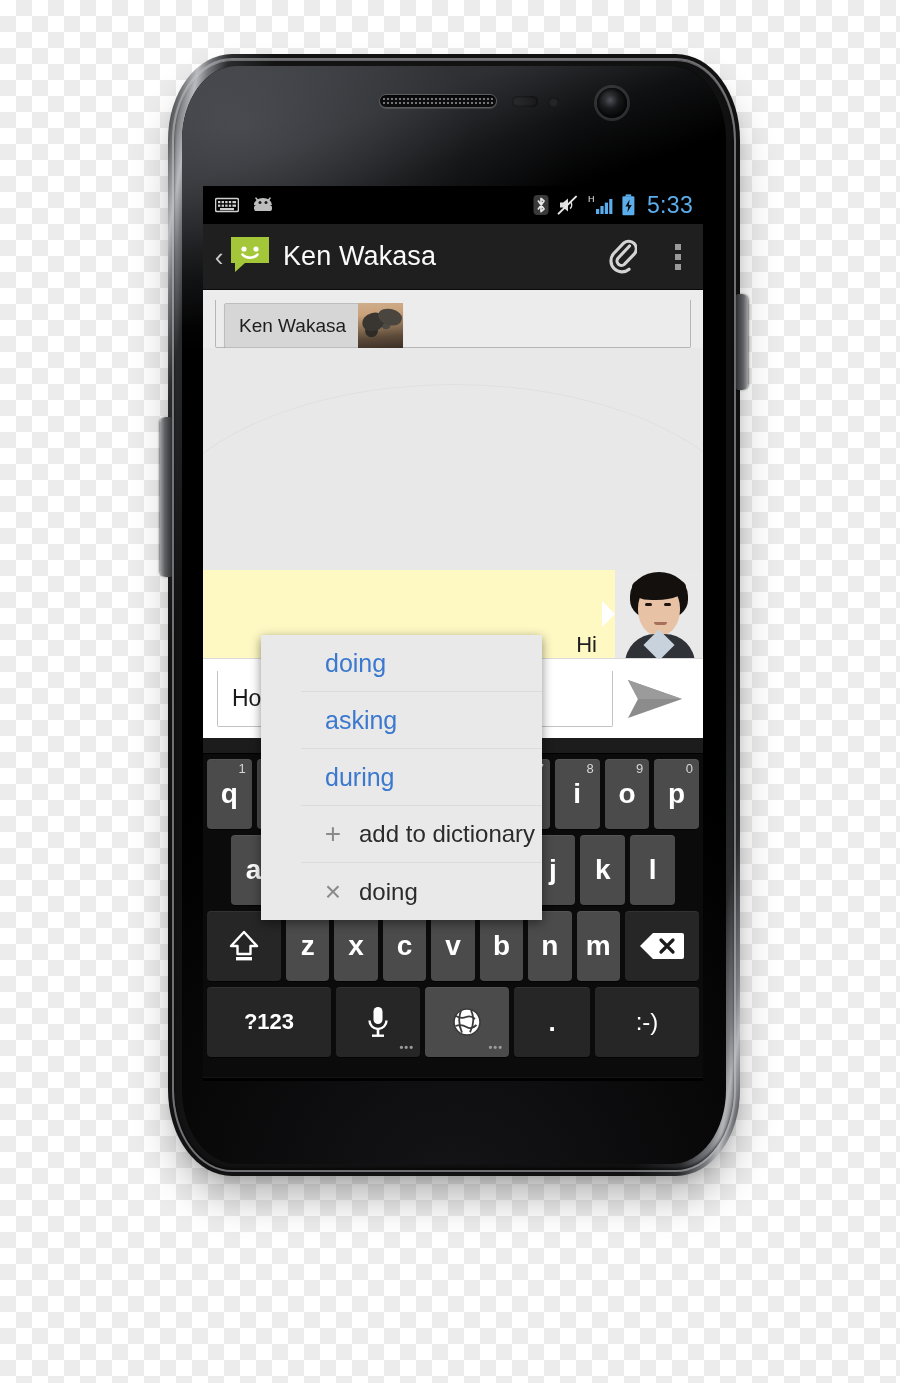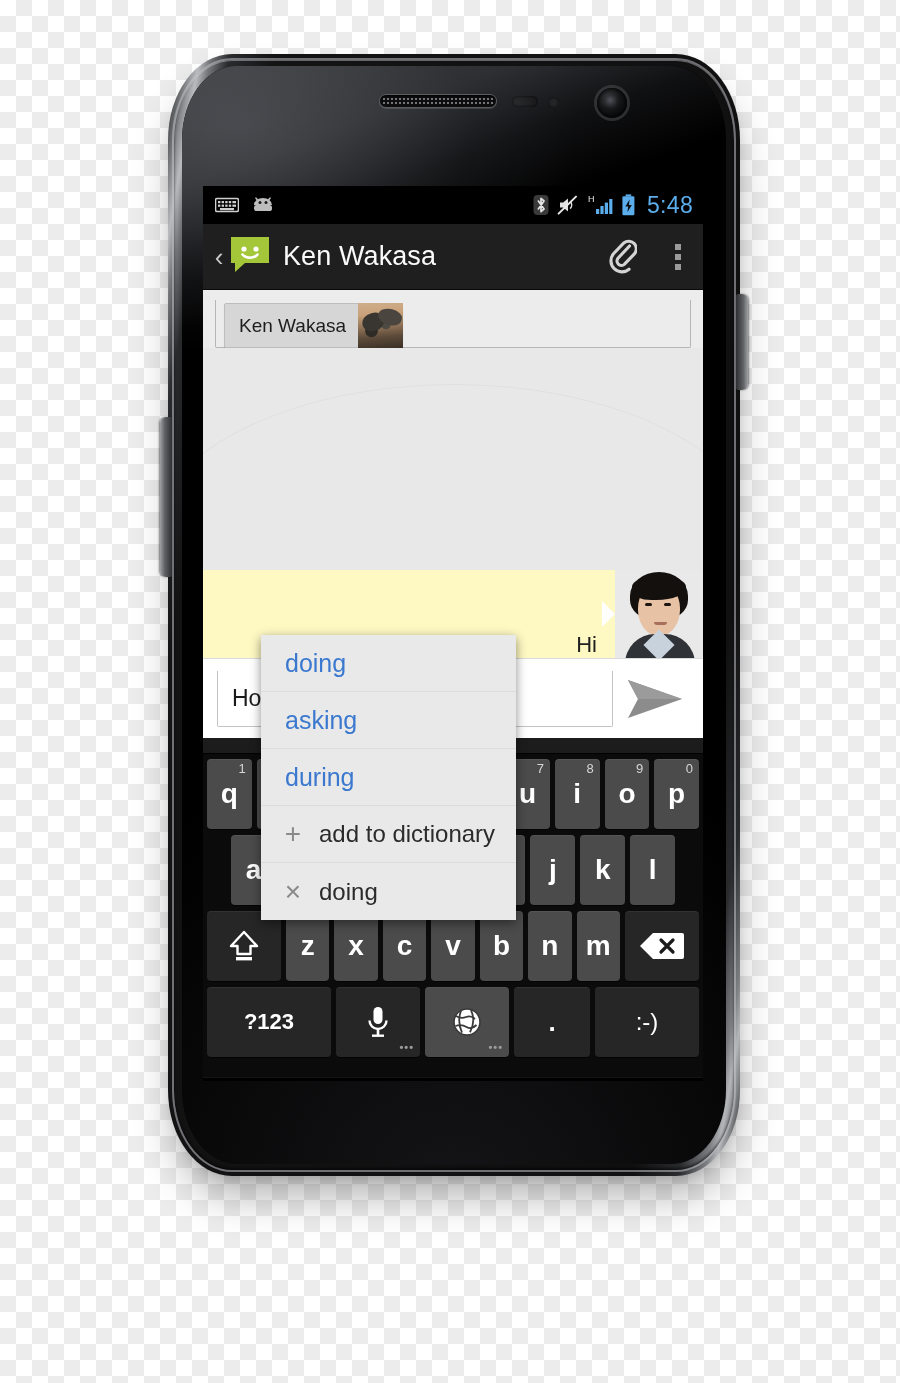--- a/index.html
+++ b/index.html
@@ -454,24 +454,25 @@
   .key.emoji { flex: 1.3; background: #262626; font-size: 24px; font-weight: normal; }
   .key.shift { flex: 1.55; background: #262626; }
   .key.backspace { flex: 1.55; background: #262626; }
   .row-mid { padding: 0 24px; }
   .row-bot { padding: 0 0; }
 
   
   #suggestion-popup {
     position: absolute;
     left: 58px; top: 449px;
-    width: 255px;
+    width: 281px;
     background: #e9e9e9;
     box-shadow: 0 3px 10px rgba(0,0,0,.45);
     z-index: 40;
+    padding-left: 40px;
   }
   .sugg-item {
     height: 57px;
     display: flex;
     align-items: center;
     padding: 0 0 0 24px;
     border-bottom: 1px solid #dcdcdc;
     font-size: 25px;
     color: #3b78cf;
   }
@@ -575,21 +576,21 @@
             <rect x="13.4" y="12" width="3.2" height="8"></rect>
             <rect x="17.8" y="8.6" width="3.2" height="11.4"></rect>
             <rect x="22.2" y="5" width="3.2" height="15"></rect>
           </g>
         </svg>
         <svg class="sb-icon" width="15" height="22" viewBox="0 0 15 22">
           <rect x="4.6" y="0.4" width="5.6" height="2" fill="#5badec"></rect>
           <rect x="1.4" y="2.2" width="12" height="19" rx="1.2" fill="#5badec"></rect>
           <path d="M8.6 5.6 L4.4 12.4 H7.2 L6.4 18.2 L10.8 11 H7.9 z" fill="#0d0d0d"></path>
         </svg>
-        <span id="status-clock">5:48</span>
+        <span id="status-clock">5:33</span>
       </div>
     </div>
 
     <div id="action-bar">
       <span id="back-chevron">‹</span>
       <span id="app-icon">
         <svg width="42" height="40" viewBox="0 0 42 40">
           <path d="M2 2 h38 v26 h-24 l-10 9 v-9 h-4 z" fill="#a4c639"></path>
           <circle cx="15" cy="14" r="2.6" fill="#ffffff"></circle>
           <circle cx="27" cy="14" r="2.6" fill="#ffffff"></circle>

